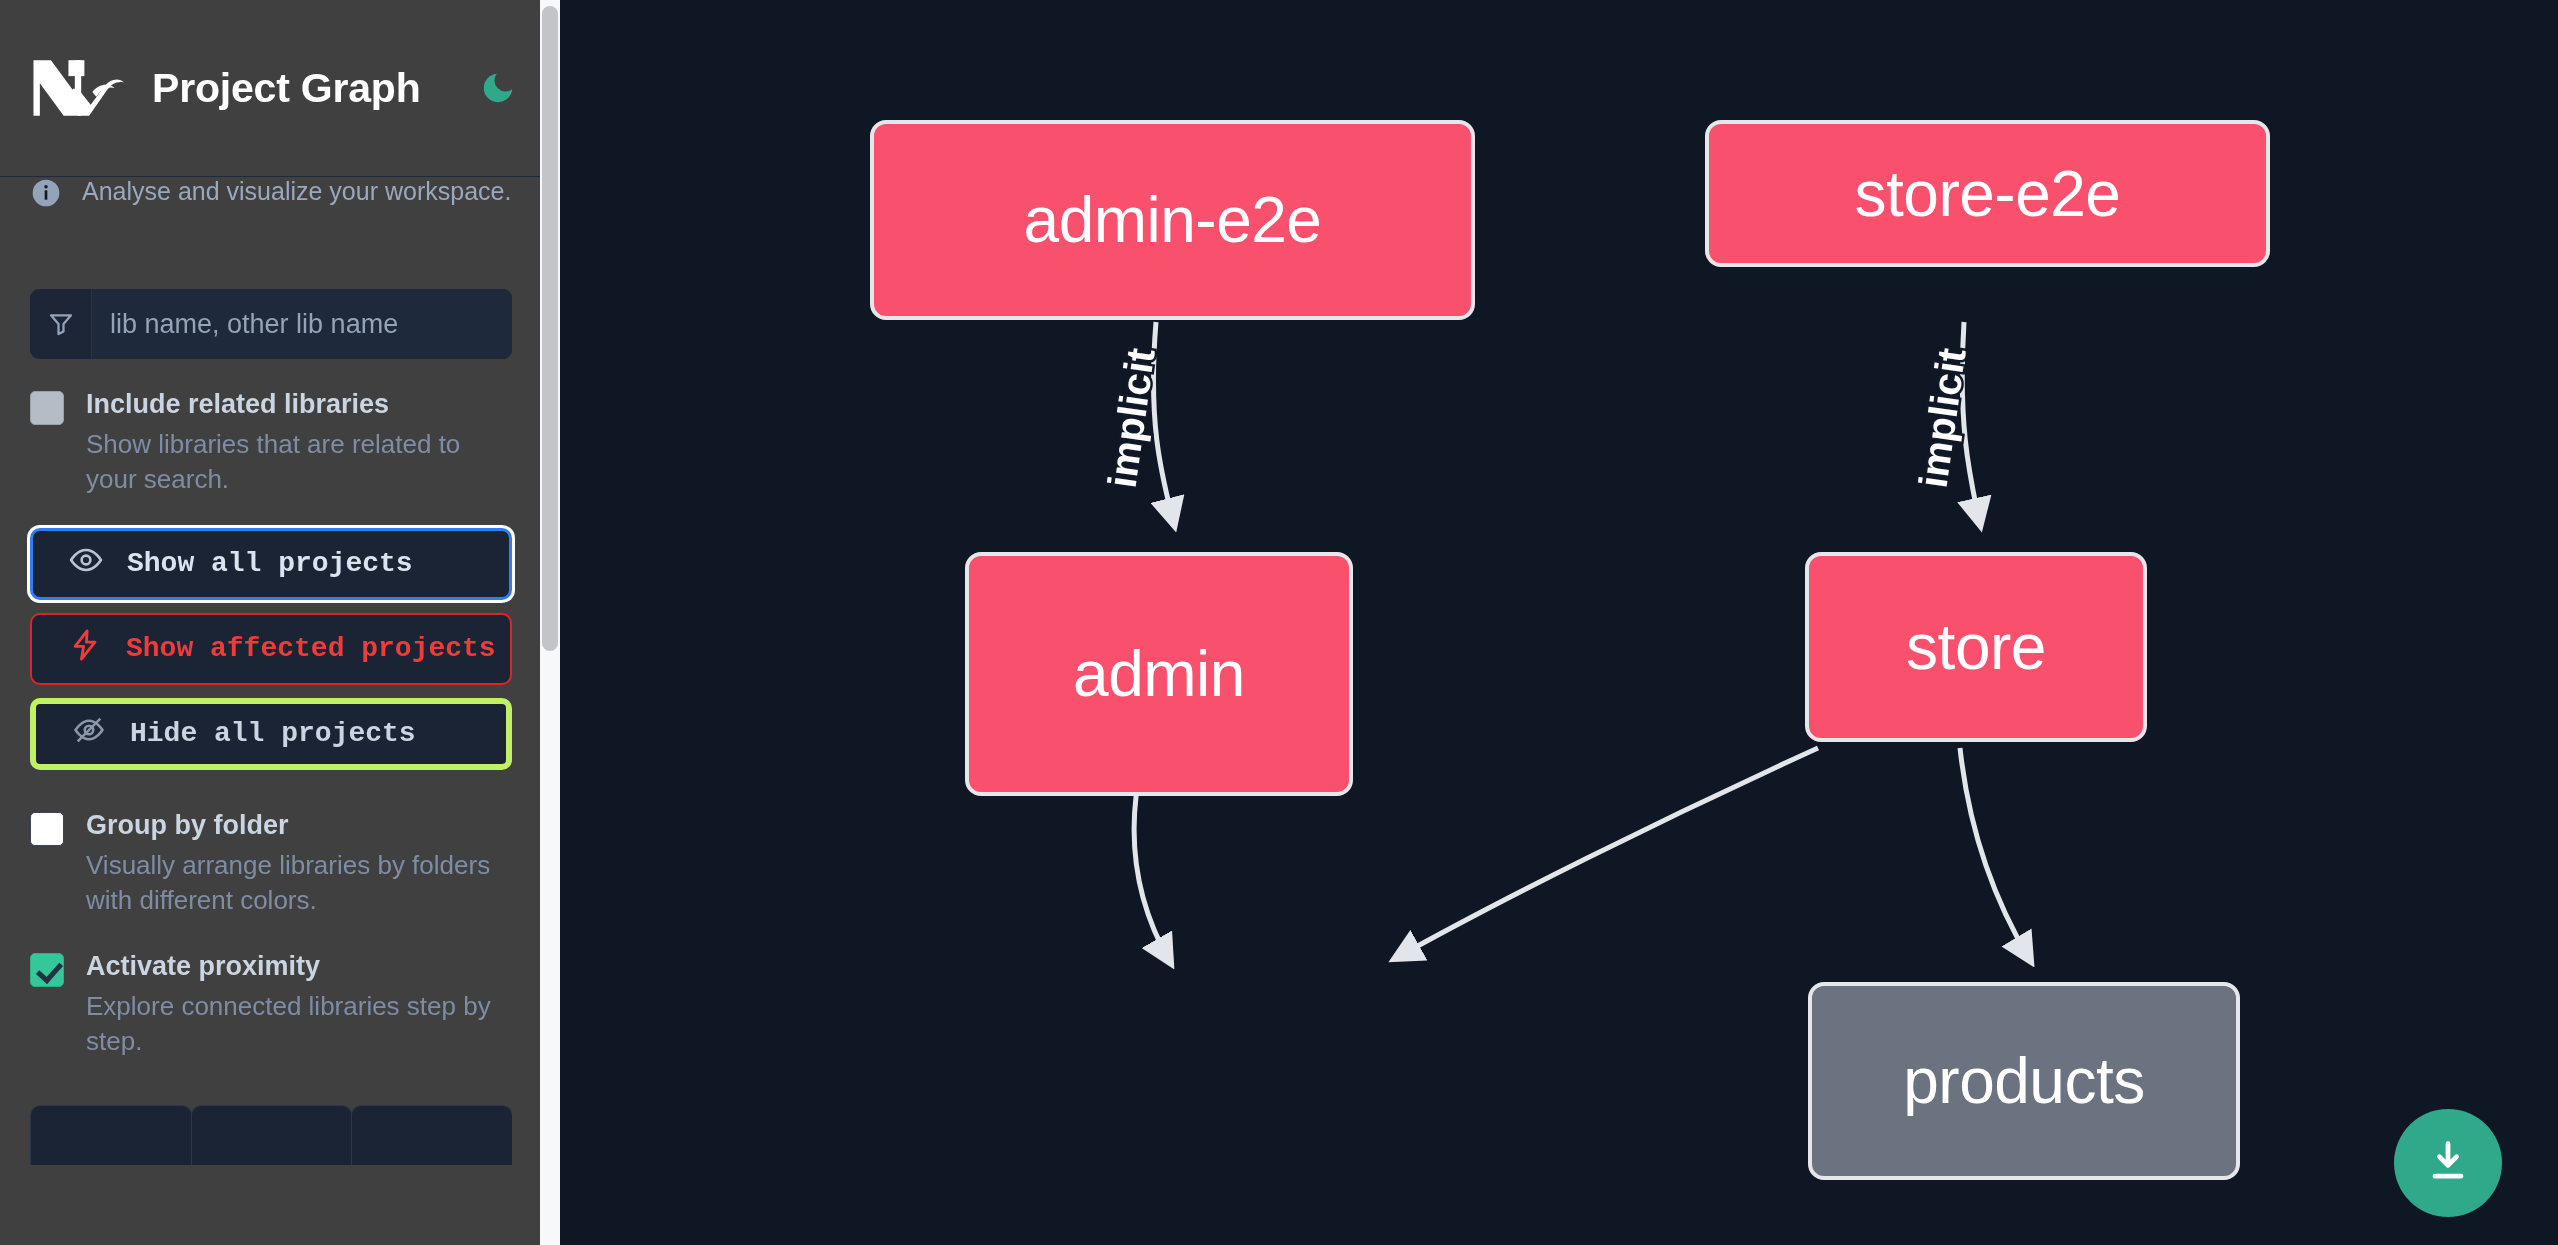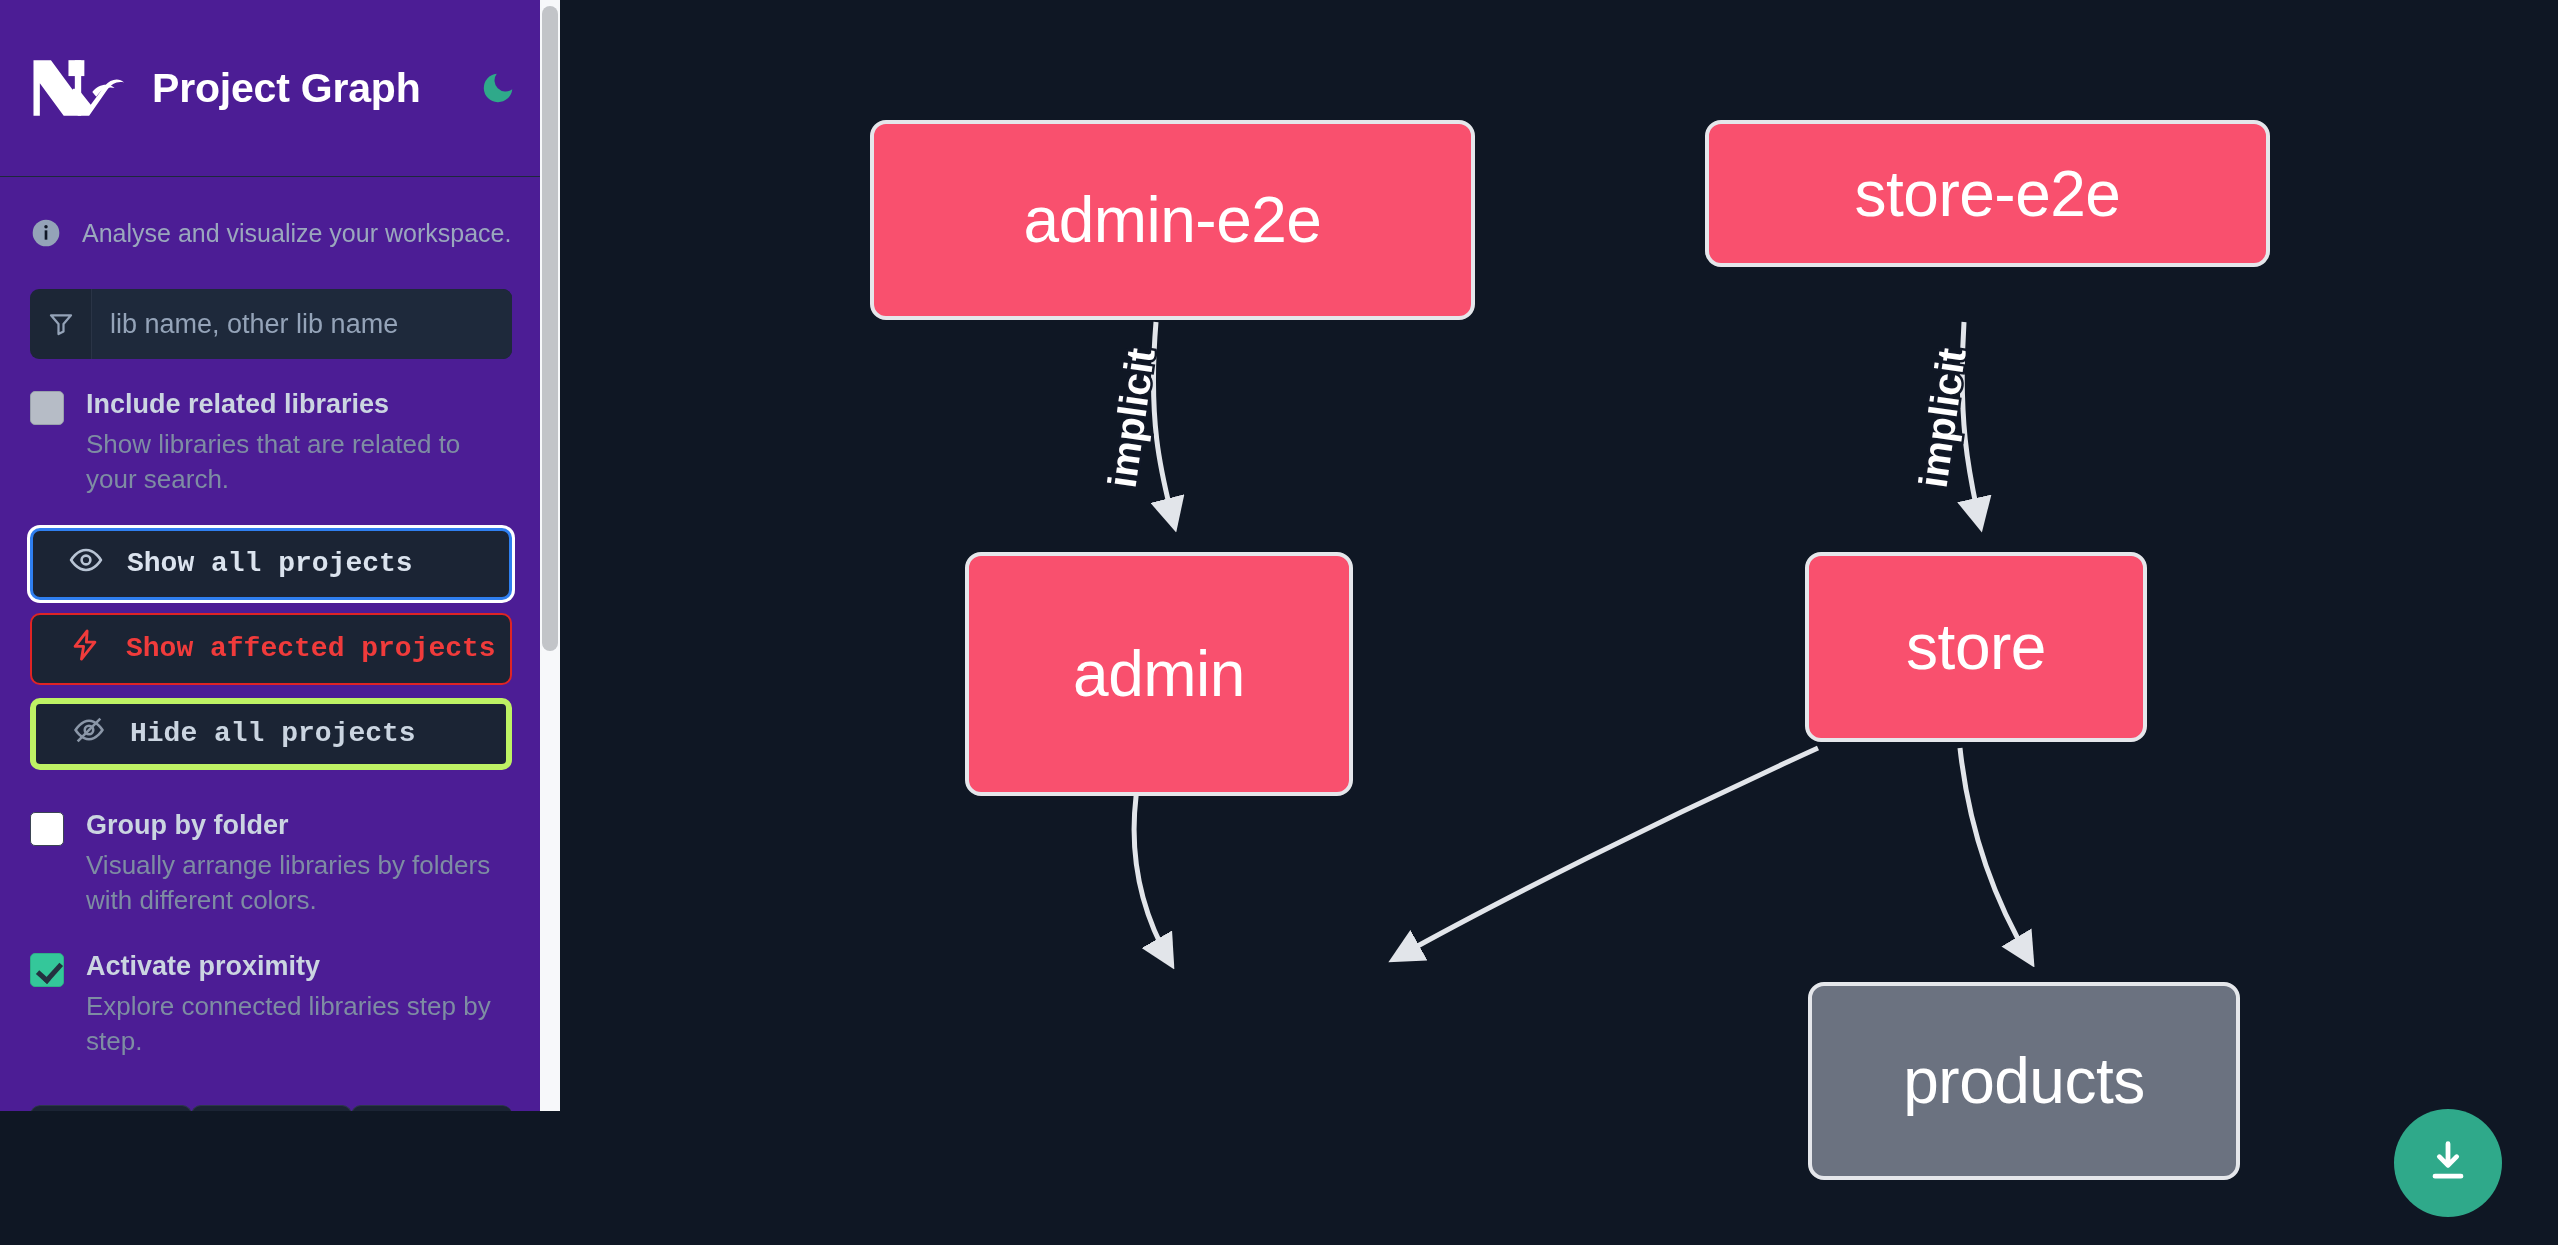--- a/index.html
+++ b/index.html
@@ -7,22 +7,22 @@
     width: 2558px; height: 1245px;
     background: #0f1724;
     font-family: "Liberation Sans", sans-serif;
     overflow: hidden;
   }
   #app { position: relative; width: 2558px; height: 1245px; display: flex; }
 
   
   #sidebar {
     position: relative;
-    width: 560px; height: 1111px;
-    background: #4c1d95;
+    width: 560px; height: 1245px;
+    background: #404040;
     flex: 0 0 560px;
     overflow: hidden;
   }
   #sidebar-scroll {
     width: 560px; height: 1245px;
     overflow: hidden;
     padding-right: 18px;
   }
 
   .brand-row {
@@ -40,21 +40,21 @@
     letter-spacing: -0.2px;
   }
   .moon-btn {
     margin-left: 28px;
     width: 46px; height: 46px;
     display: flex; align-items: center; justify-content: center;
     cursor: pointer;
   }
 
   .info-row {
-    display: flex; align-items: center;
+    display: flex; align-items: flex-start;
     gap: 20px;
     padding: 0 30px;
     height: 112px;
   }
   .info-icon { width: 32px; height: 32px; flex: 0 0 32px; }
   .info-text { color: #9aa8bd; font-size: 25px; }
 
   .search-wrap {
     margin: 0 30px;
     height: 70px;

